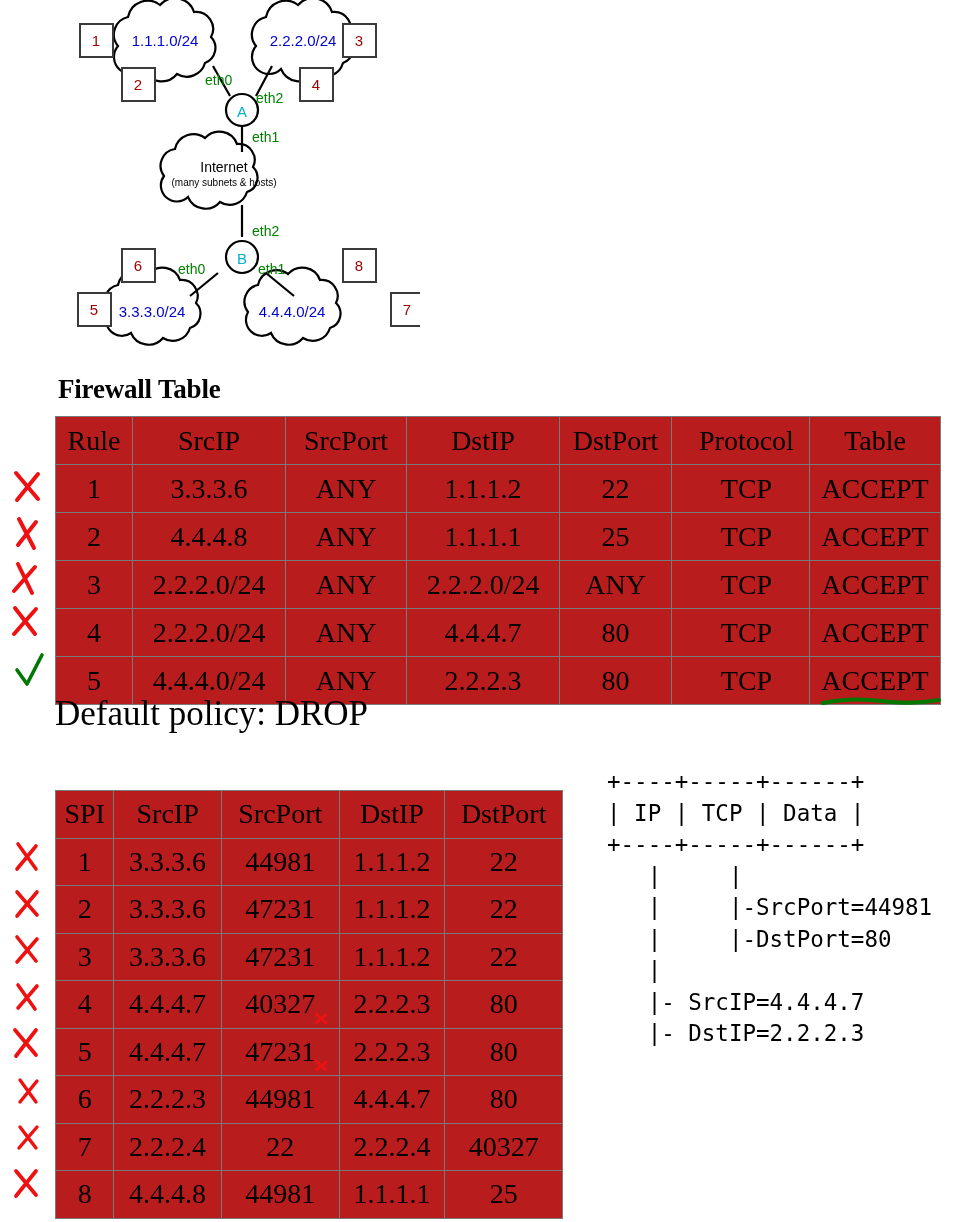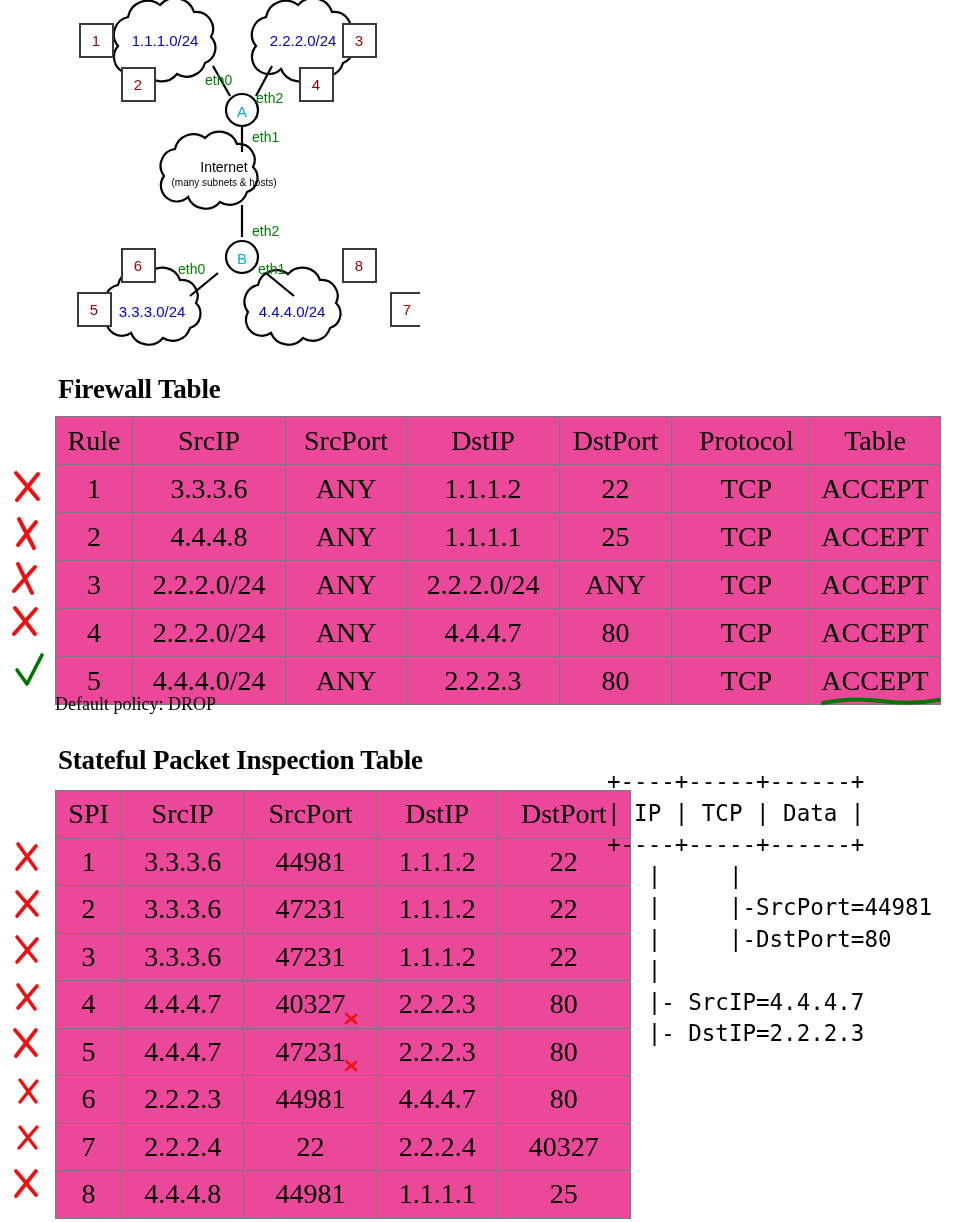--- a/index.html
+++ b/index.html
@@ -7,38 +7,38 @@
   .stage{position:relative;width:980px;height:1222px;overflow:hidden;}
 
   
   #netdiag{position:absolute;left:60px;top:0px;width:360px;height:360px;}
   #netdiag svg{display:block;}
 
   
   .heading{position:absolute;font-family:"Liberation Serif",serif;font-weight:bold;color:#000;text-align:center;}
   #fw-heading{left:58px;top:374px;font-size:27px;letter-spacing:-0.2px;}
   #spi-heading{left:58px;top:745px;font-size:27px;letter-spacing:-0.2px;}
-  #default-policy{position:absolute;left:55px;top:694px;font-size:18px;color:#000;}
-
-  
-  table{border-collapse:collapse;position:absolute;background:#ec4899;}
+  #default-policy{position:absolute;left:55px;top:694px;font-size:35px;color:#000;}
+
+  
+  table{border-collapse:collapse;position:absolute;background:#b91c1c;}
   table td,table th{border:1px solid #7a7a7a;text-align:center;font-weight:normal;color:#000;
        font-family:"Liberation Serif",serif;padding:0;vertical-align:middle;}
 
   #fw-table{left:55px;top:416px;width:886px;font-size:28px;}
   #fw-table td,#fw-table th{height:47px;line-height:47px;}
   #fw-table .c0{width:78px;}
   #fw-table .c1{width:156px;}
   #fw-table .c2{width:123px;}
   #fw-table .c3{width:156px;}
   #fw-table .c4{width:113px;}
   #fw-table .c5{width:128px;padding-left:12px;}
   #fw-table .c6{width:132px;}
 
-  #spi-table{left:55px;top:790px;width:576px;font-size:28px;padding-left:28px;}
+  #spi-table{left:55px;top:790px;width:508px;font-size:28px;padding-left:28px;}
   #spi-table td,#spi-table th{height:46.5px;line-height:46.5px;}
   #spi-table .s0{width:58px;}
   #spi-table .s1{width:108px;}
   #spi-table .s2{width:118px;}
   #spi-table .s3{width:106px;}
   #spi-table .s4{width:118px;}
 
   .cellwrap{position:relative;display:inline-block;}
   .mini-x{position:absolute;right:-14px;bottom:2px;width:16px;height:16px;}
 
@@ -211,21 +211,20 @@
   <svg class="mark" style="left:8px;top:558px;" viewBox="0 0 34 42">
     <path d="M10 6 L24 35 M27 9 L6 33" stroke="#ee1111" stroke-width="4" stroke-linecap="round" fill="none"></path>
     </svg>
   <svg class="mark" style="left:8px;top:600px;" viewBox="0 0 34 42">
     <path d="M7 8 L27 34 M28 9 L6 34" stroke="#ee1111" stroke-width="4" stroke-linecap="round" fill="none"></path>
     </svg>
   <svg class="mark" style="left:12px;top:650px;" viewBox="0 0 34 42">
     <path d="M5 20 L15 34 L30 5" stroke="#007700" stroke-width="3.6" stroke-linecap="round" stroke-linejoin="round" fill="none"></path>
     </svg>
 
-  <div class="heading" id="spi-heading">Stateful Packet Inspection Table</div>
 
   <table id="spi-table">
     <thead>
       <tr>
         <th class="s0">SPI</th>
         <th class="s1">SrcIP</th>
         <th class="s2">SrcPort</th>
         <th class="s3">DstIP</th>
         <th class="s4">DstPort</th>
       </tr>

